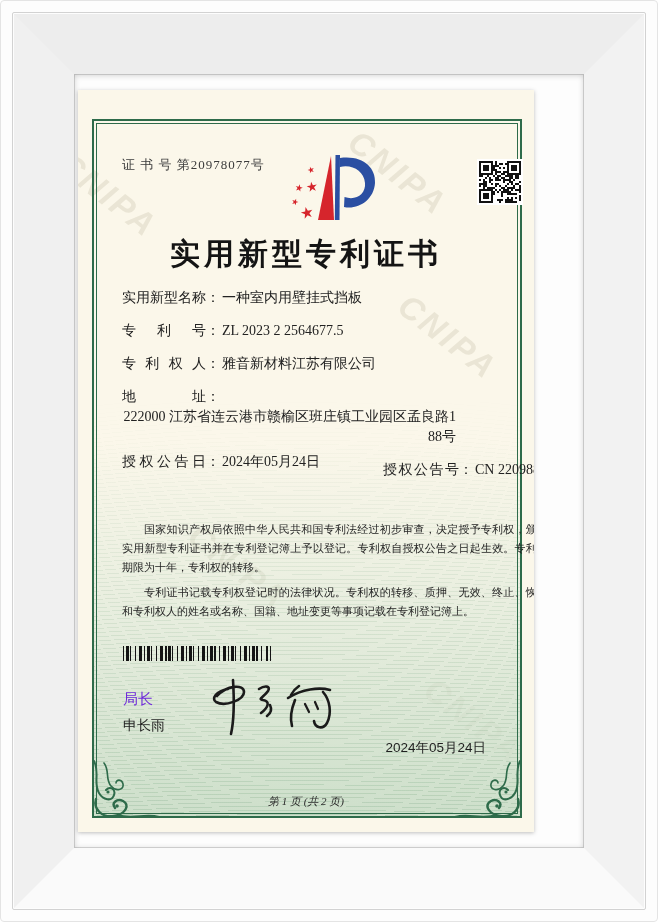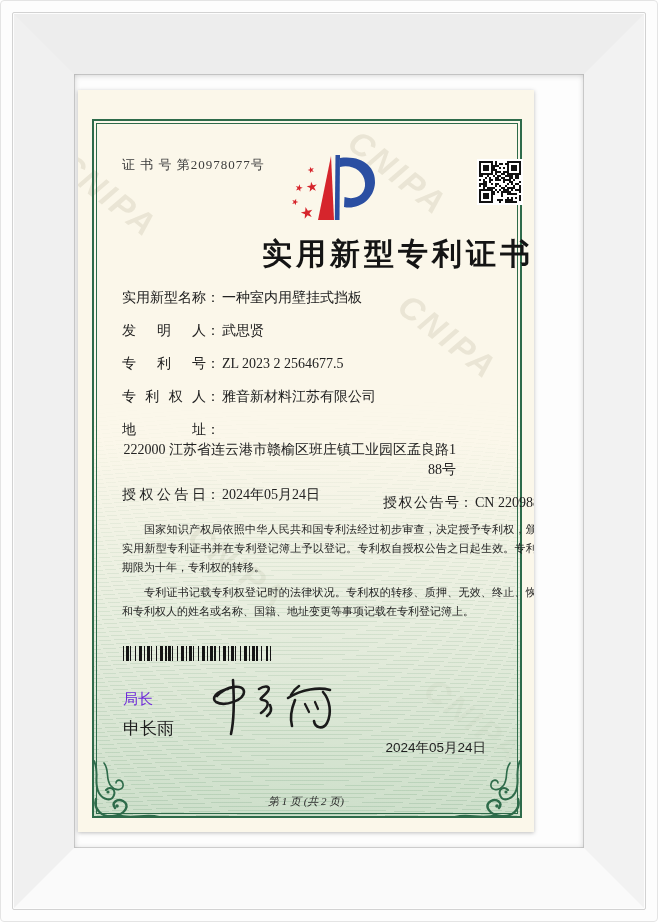--- a/index.html
+++ b/index.html
@@ -36,21 +36,21 @@
       -webkit-mask-image:linear-gradient(180deg,transparent 0 40%,rgba(0,0,0,.6) 68%,#000 100%);
       mask-image:linear-gradient(180deg,transparent 0 40%,rgba(0,0,0,.6) 68%,#000 100%);}
   .flourish{position:absolute;bottom:-5px;width:70px;height:62px;}
   .flourish-left{left:-4px;}
   .flourish-right{right:-4px;transform:scaleX(-1);}
 
   
   .cert-no{position:absolute;left:44px;top:66px;font-size:13px;letter-spacing:1px;color:#3b3b3b;}
   .logo{position:absolute;left:212px;top:60px;}
   .qr{position:absolute;left:399px;top:69px;}
-  .title{position:absolute;left:0;top:144px;width:100%;text-align:right;
+  .title{position:absolute;left:0;top:144px;width:100%;text-align:center;
          font-size:30px;font-weight:bold;letter-spacing:4px;color:#141414;}
 
   
   .fields{position:absolute;left:44px;top:198px;width:430px;font-size:14px;color:#222;}
   .frow{position:relative;line-height:20px;margin-bottom:13px;white-space:nowrap;font-family:Liberation Serif, serif;}
   .frow-addr{margin-bottom:5px;white-space:normal;}
   .flabel{display:inline-block;width:84px;text-align:justify;text-align-last:justify;
           vertical-align:top;}
   .flabel2{display:inline-block;width:76px;text-align:justify;text-align-last:justify;
            vertical-align:top;}
@@ -67,21 +67,21 @@
   
   .barcode{position:absolute;left:45px;top:556px;width:150px;height:15px;
      background:repeating-linear-gradient(90deg,
         #141414 0 1.5px,transparent 1.5px 3px,
         #141414 3px 6px,transparent 6px 7.5px,
         #141414 7.5px 8.5px,transparent 8.5px 12px,
         #141414 12px 13px,transparent 13px 16.5px,
         #141414 16.5px 19.5px,transparent 19.5px 21px);}
   .issuer-title{position:absolute;left:45px;top:600px;font-size:15px;color:#6d28d9;
                 font-family:Liberation Serif, serif;text-align:right;}
-  .issuer-name{position:absolute;left:45px;top:627px;font-size:17px;color:#1f1f1f;
+  .issuer-name{position:absolute;left:45px;top:627px;font-size:14px;color:#1f1f1f;
                font-family:Liberation Serif, serif;}
   .signature{position:absolute;left:125px;top:582px;}
   .issue-date{position:absolute;right:48px;top:649px;font-size:13.5px;color:#1f1f1f;
               font-family:"Liberation Sans",sans-serif;}
   .page-info{position:absolute;left:0;top:704px;width:100%;text-align:center;
              font-size:11px;color:#2a2a2a;font-style:italic;}
 </style>
 </head>
 <body>
 
@@ -290,23 +290,20 @@
       </g>
   </svg>
 
   <div class="title">实用新型专利证书</div>
 
   <div class="fields">
     <div class="frow">
       <span class="flabel">实用新型名称</span><span class="fcolon">：</span><span class="fvalue">一种室内用壁挂式挡板</span>
     </div>
     <div class="frow">
-      <span class="flabel">发明人</span><span class="fcolon">：</span><span class="fvalue">武思贤</span>
-    </div>
-    <div class="frow">
       <span class="flabel">专利号</span><span class="fcolon">：</span><span class="fvalue">ZL 2023 2 2564677.5</span>
     </div>
     <div class="frow">
       <span class="flabel">专利权人</span><span class="fcolon">：</span><span class="fvalue">雅音新材料江苏有限公司</span>
     </div>
     <div class="frow frow-addr">
       <span class="flabel">地址</span><span class="fcolon">：</span><span class="fvalue fvalue-addr">222000 江苏省连云港市赣榆区班庄镇工业园区孟良路188号</span>
     </div>
     <div class="frow">
       <span class="flabel">授权公告日</span><span class="fcolon">：</span><span class="fvalue">2024年05月24日</span>

